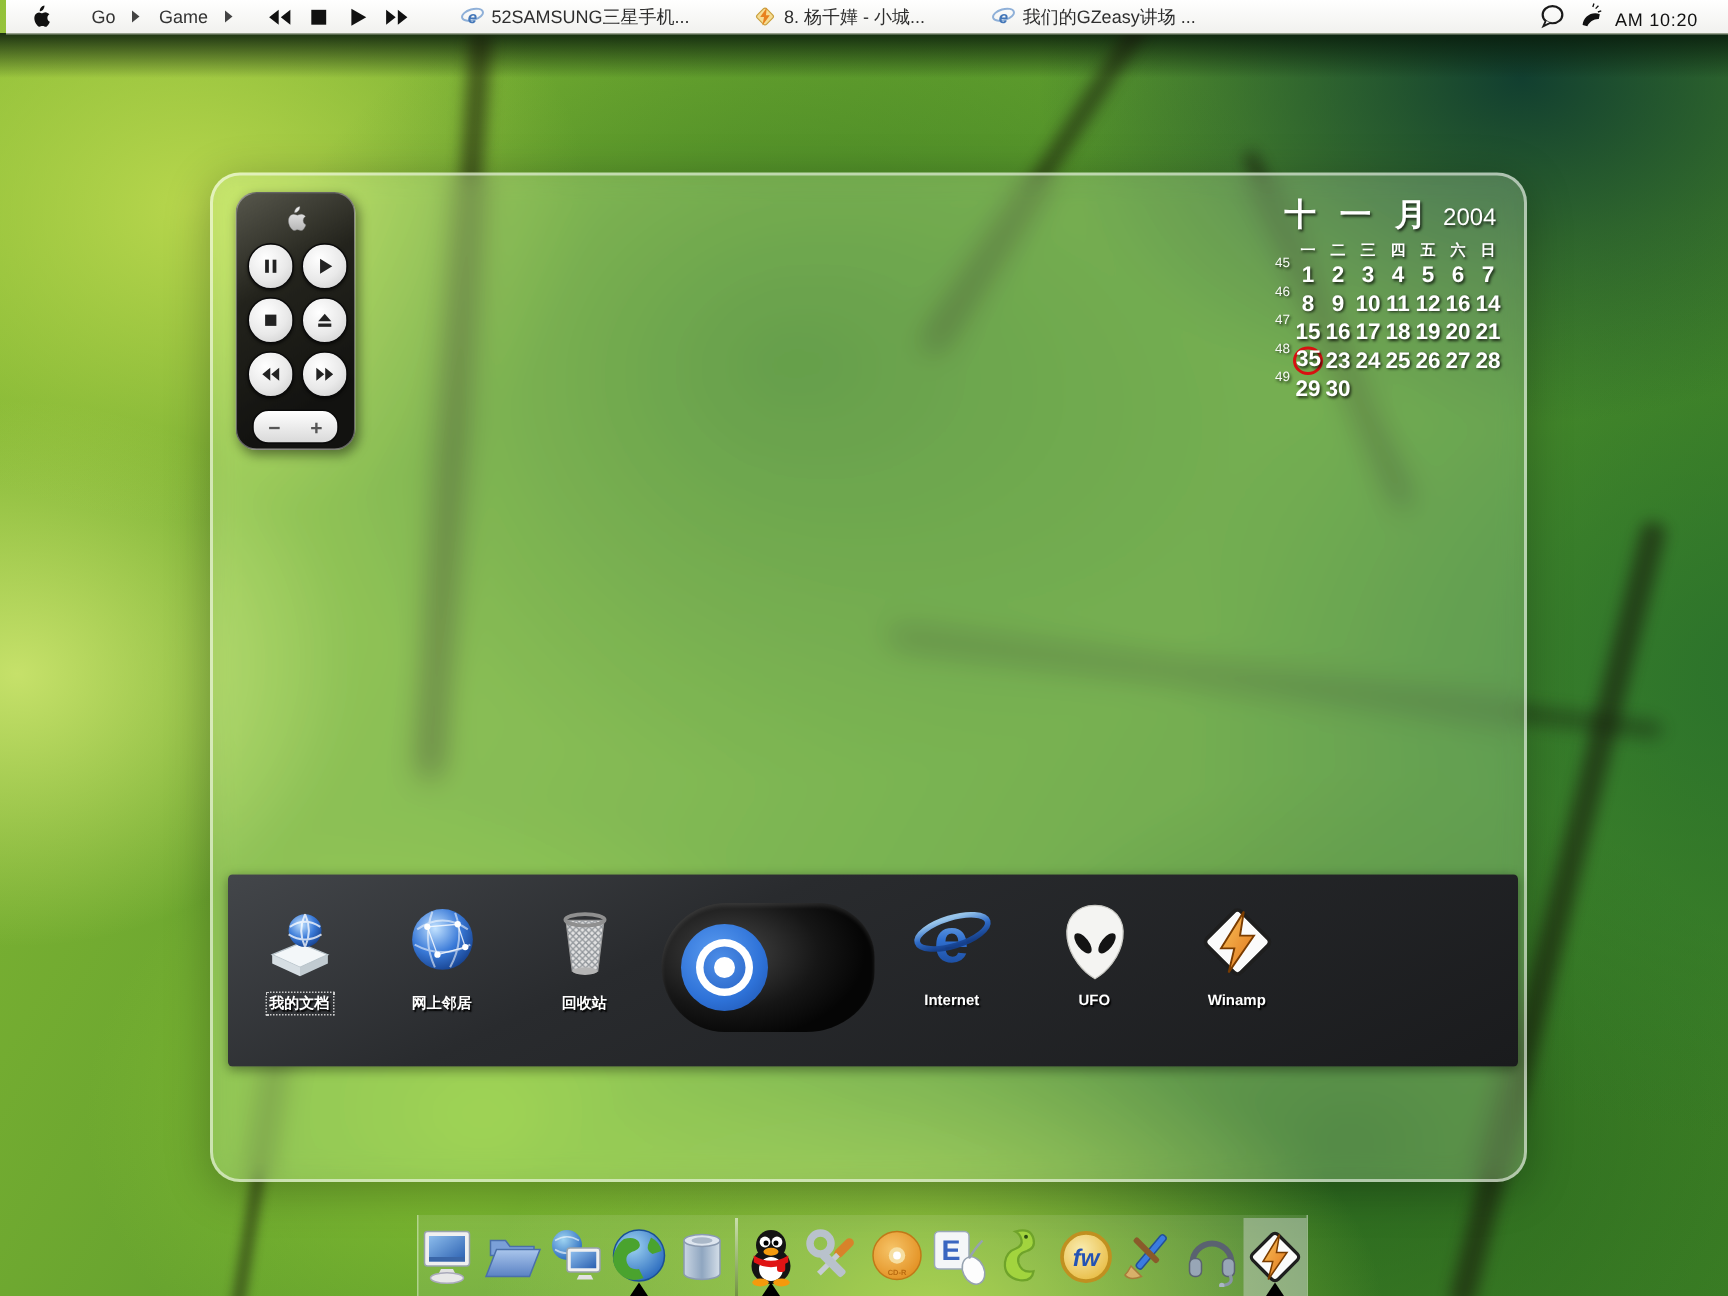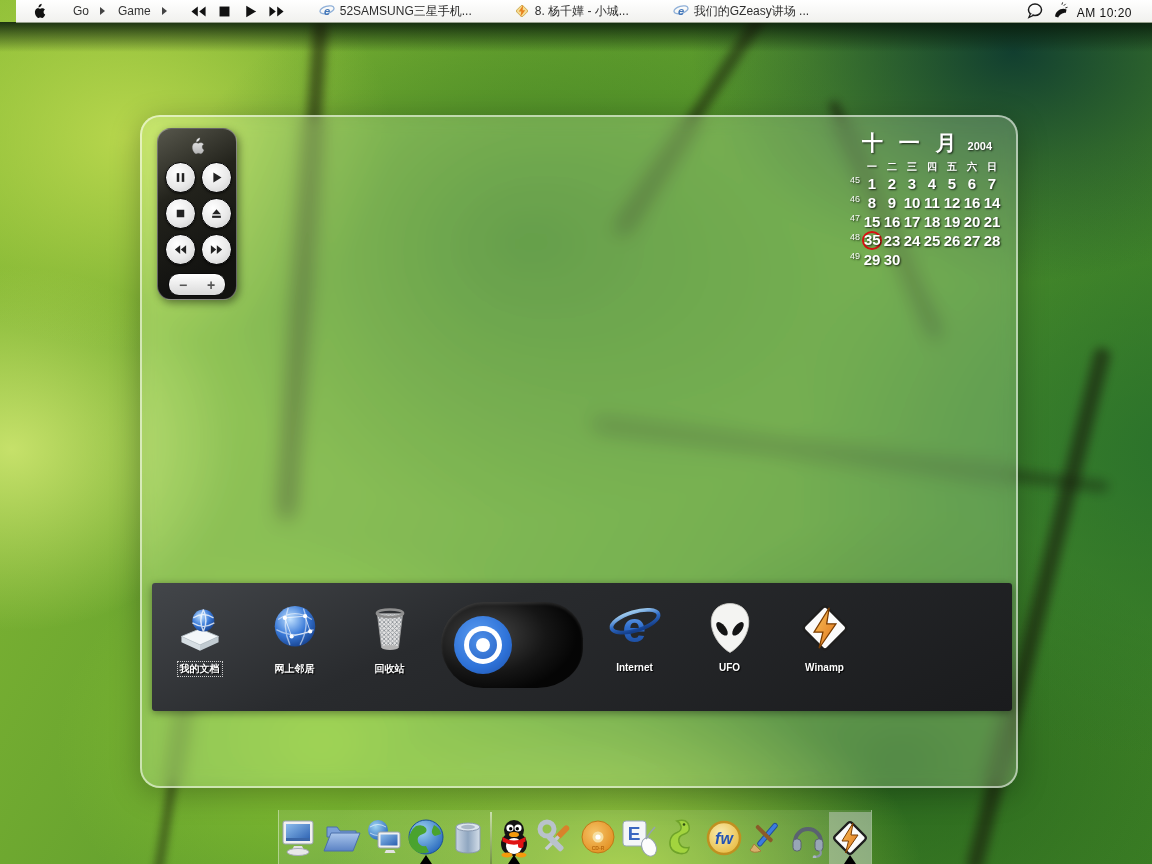--- a/index.html
+++ b/index.html
@@ -19,21 +19,21 @@
   .wall-top{position:absolute;left:0;right:0;top:22px;height:30px;
     background:linear-gradient(rgba(6,24,10,.85),rgba(6,24,10,0));}
   .branch{position:absolute;background:rgba(22,20,9,.55);filter:blur(5px);border-radius:8px;}
   .b1{left:296px;top:20px;width:15px;height:500px;transform:rotate(4deg);}
   .b2{left:1030px;top:340px;width:17px;height:540px;transform:rotate(14deg);}
   .b3{left:700px;top:-60px;width:12px;height:320px;transform:rotate(33deg);}
   .b4{left:176px;top:590px;width:8px;height:290px;transform:rotate(9deg);filter:blur(4px);}
   .b5{left:590px;top:450px;width:520px;height:11px;transform:rotate(7deg);filter:blur(6px);background:rgba(20,26,12,.45);}
   .b6{left:880px;top:90px;width:10px;height:260px;transform:rotate(-24deg);}
   
-  .menubar{position:absolute;top:0;left:16px;right:0;height:22px;z-index:50;
+  .menubar{position:absolute;top:0;left:4px;right:0;height:22px;z-index:50;
     background:linear-gradient(#ffffff,#f1f1ee);border-bottom:1px solid #96a08c;
     display:flex;align-items:center;font-size:12px;color:#222;}
   .menubar svg{display:block;}
   .apple-mb{margin-left:16px;width:15px;height:17px;}
   .mlabel{margin-left:26px;color:#333;}
   .arr{width:0;height:0;border-left:5px solid #444;border-top:4px solid transparent;
        border-bottom:4px solid transparent;margin-left:11px;}
   .transport{display:flex;align-items:center;margin-left:14px;}
   .transport .tbtn{margin-left:9px;width:17px;height:13px;}
   .task{display:flex;align-items:center;margin-left:34px;color:#2e2e2e;white-space:nowrap;}
@@ -62,24 +62,24 @@
   .rbtn svg{width:15px;height:15px;}
   .rpill{margin-top:8px;width:56px;height:21px;border-radius:11px;
     background:linear-gradient(#ffffff,#d9d9d9);border:1px solid #0a0a0a;
     display:flex;align-items:center;justify-content:space-around;
     font-weight:bold;color:#555;font-size:14px;line-height:1;}
   
   .calendar{position:absolute;right:6px;top:12px;width:162px;color:#fff;
     text-shadow:1px 1px 2px rgba(0,0,0,.75);}
   .cal-title-row{display:flex;align-items:baseline;justify-content:center;padding-right:4px;}
   .cal-title{font-size:21px;font-weight:bold;letter-spacing:5px;}
-  .cal-year{font-size:11px;font-weight:bold;margin-left:6px;}
+  .cal-year{font-size:16px;font-weight:normal;margin-left:6px;}
   .cal-head{display:flex;margin-top:3px;padding-left:14px;}
   .cal-head span{width:20px;text-align:center;font-size:10px;font-weight:bold;}
-  .cal-week{display:flex;align-items:center;height:19px;}
+  .cal-week{display:flex;height:19px;}
   .wk{width:12px;font-size:9px;margin-right:2px;text-align:right;transform:translateY(-4px);opacity:.95;}
   .cal-day{width:20px;height:19px;line-height:19px;display:inline-block;text-align:center;
     font-size:15px;font-weight:bold;box-sizing:border-box;}
   .cal-day.today{border:2.5px solid #d81111;border-radius:50%;line-height:14px;}
   
   .launcher{position:absolute;left:10px;top:466px;width:860px;height:128px;border-radius:3px;
     background:linear-gradient(155deg,#43464a 0%,#292b2e 35%,#1a1b1d 100%);
     box-shadow:0 2px 8px rgba(0,0,0,.4);display:flex;align-items:flex-start;padding:0;}
   .litem{width:95px;display:flex;flex-direction:column;align-items:center;margin-top:18px;}
   .litem .licon{height:54px;display:flex;align-items:flex-end;justify-content:center;}

